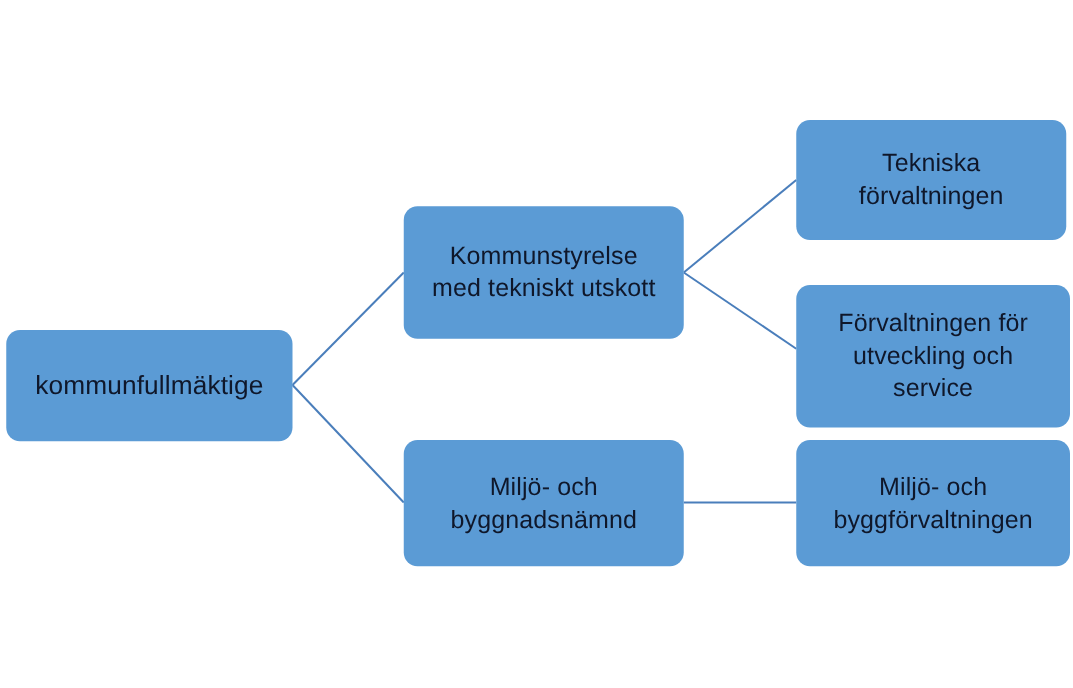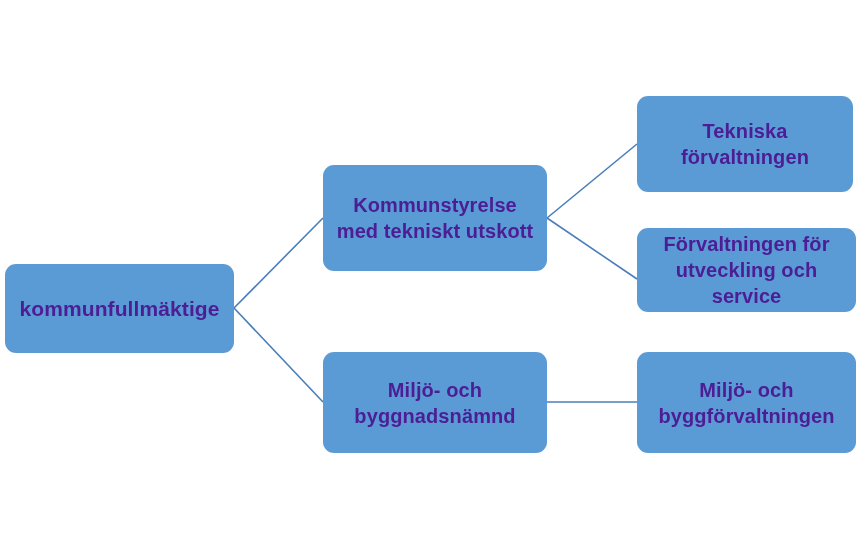--- a/index.html
+++ b/index.html
@@ -25,27 +25,27 @@
     top: 0;
     width: 858px;
     height: 550px;
     pointer-events: none;
   }
   .node {
     position: absolute;
     box-sizing: border-box;
     background: #5B9BD5;
     border-radius: 11px;
-    color: #4c1d95;
+    color: #0f172a;
     display: flex;
     align-items: center;
     justify-content: center;
     text-align: center;
     line-height: 1.30;
-    font-weight: 700;
+    font-weight: 400;
     letter-spacing: 0.1px;
     white-space: pre-line;
     padding: 2px 8px;
   }
   .node-label {
     display: block;
     width: 100%;
     white-space: pre-line;
   }
 
@@ -62,21 +62,21 @@
   #node-miljo-byggnadsnamnd {
     left: 323px; top: 352px; width: 224px; height: 101px;
     font-size: 20px;
   }
   
   #node-tekniska-forvaltningen {
     left: 637px; top: 96px;  width: 216px; height: 96px;
     font-size: 20px;
   }
   #node-forvaltningen-utveckling {
-    left: 637px; top: 228px; width: 219px; height: 84px;
+    left: 637px; top: 228px; width: 219px; height: 114px;
     font-size: 20px;
   }
   #node-byggforvaltningen {
     left: 637px; top: 352px; width: 219px; height: 101px;
     font-size: 20px;
   }
 </style>
 </head>
 <body>
 

